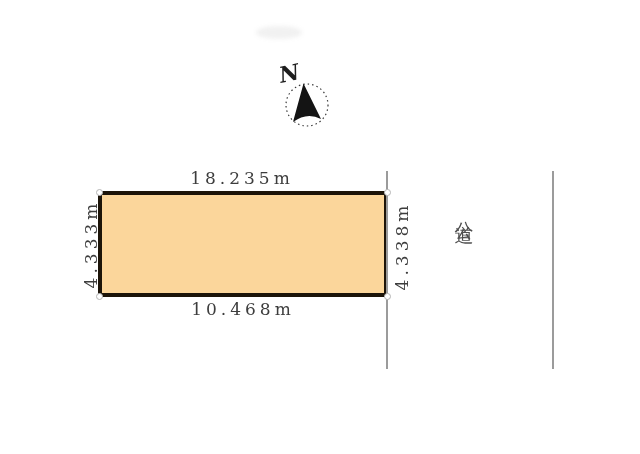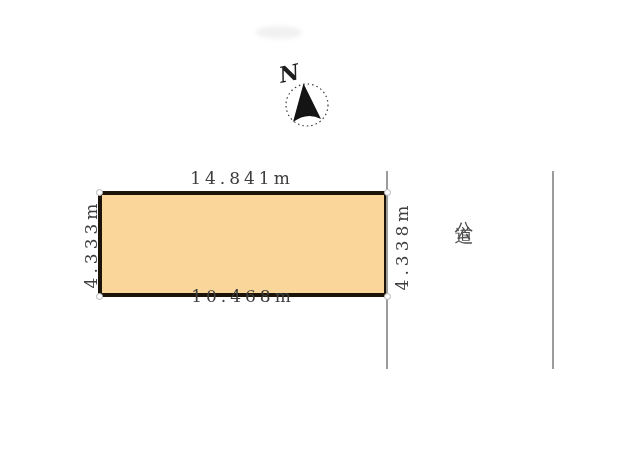--- a/index.html
+++ b/index.html
@@ -70,21 +70,21 @@
   
   .dim {
     position: absolute;
     font-size: 17px;
     letter-spacing: 4px;
     color: #3d3d3d;
     white-space: nowrap;
     text-align: center;
   }
   .dim-top    { left: 142px; top: 168px; width: 200px; }
-  .dim-bottom { left: 143px; top: 286px; width: 200px; }
+  .dim-bottom { left: 143px; top: 299px; width: 200px; }
   .dim-left   {
     left: 36px; top: 234px; width: 110px;
     transform: rotate(-90deg);
     transform-origin: center center;
   }
   .dim-right  {
     left: 347px; top: 236px; width: 110px;
     transform: rotate(-90deg);
     transform-origin: center center;
   }
@@ -126,21 +126,21 @@
     <div class="road-line road-line-near"></div>
     <div class="road-line road-line-far"></div>
 
     <div class="parcel"></div>
 
     <div class="corner-dot dot-tl"></div>
     <div class="corner-dot dot-tr"></div>
     <div class="corner-dot dot-bl"></div>
     <div class="corner-dot dot-br"></div>
 
-    <div class="dim dim-top">14.841m</div>
+    <div class="dim dim-top">18.235m</div>
     <div class="dim dim-bottom">10.468m</div>
     <div class="dim dim-left">4.333m</div>
     <div class="dim dim-right">4.338m</div>
 
     <div class="road-label">公道</div>
   </div>
 
 </div>
 
 </body></html>

